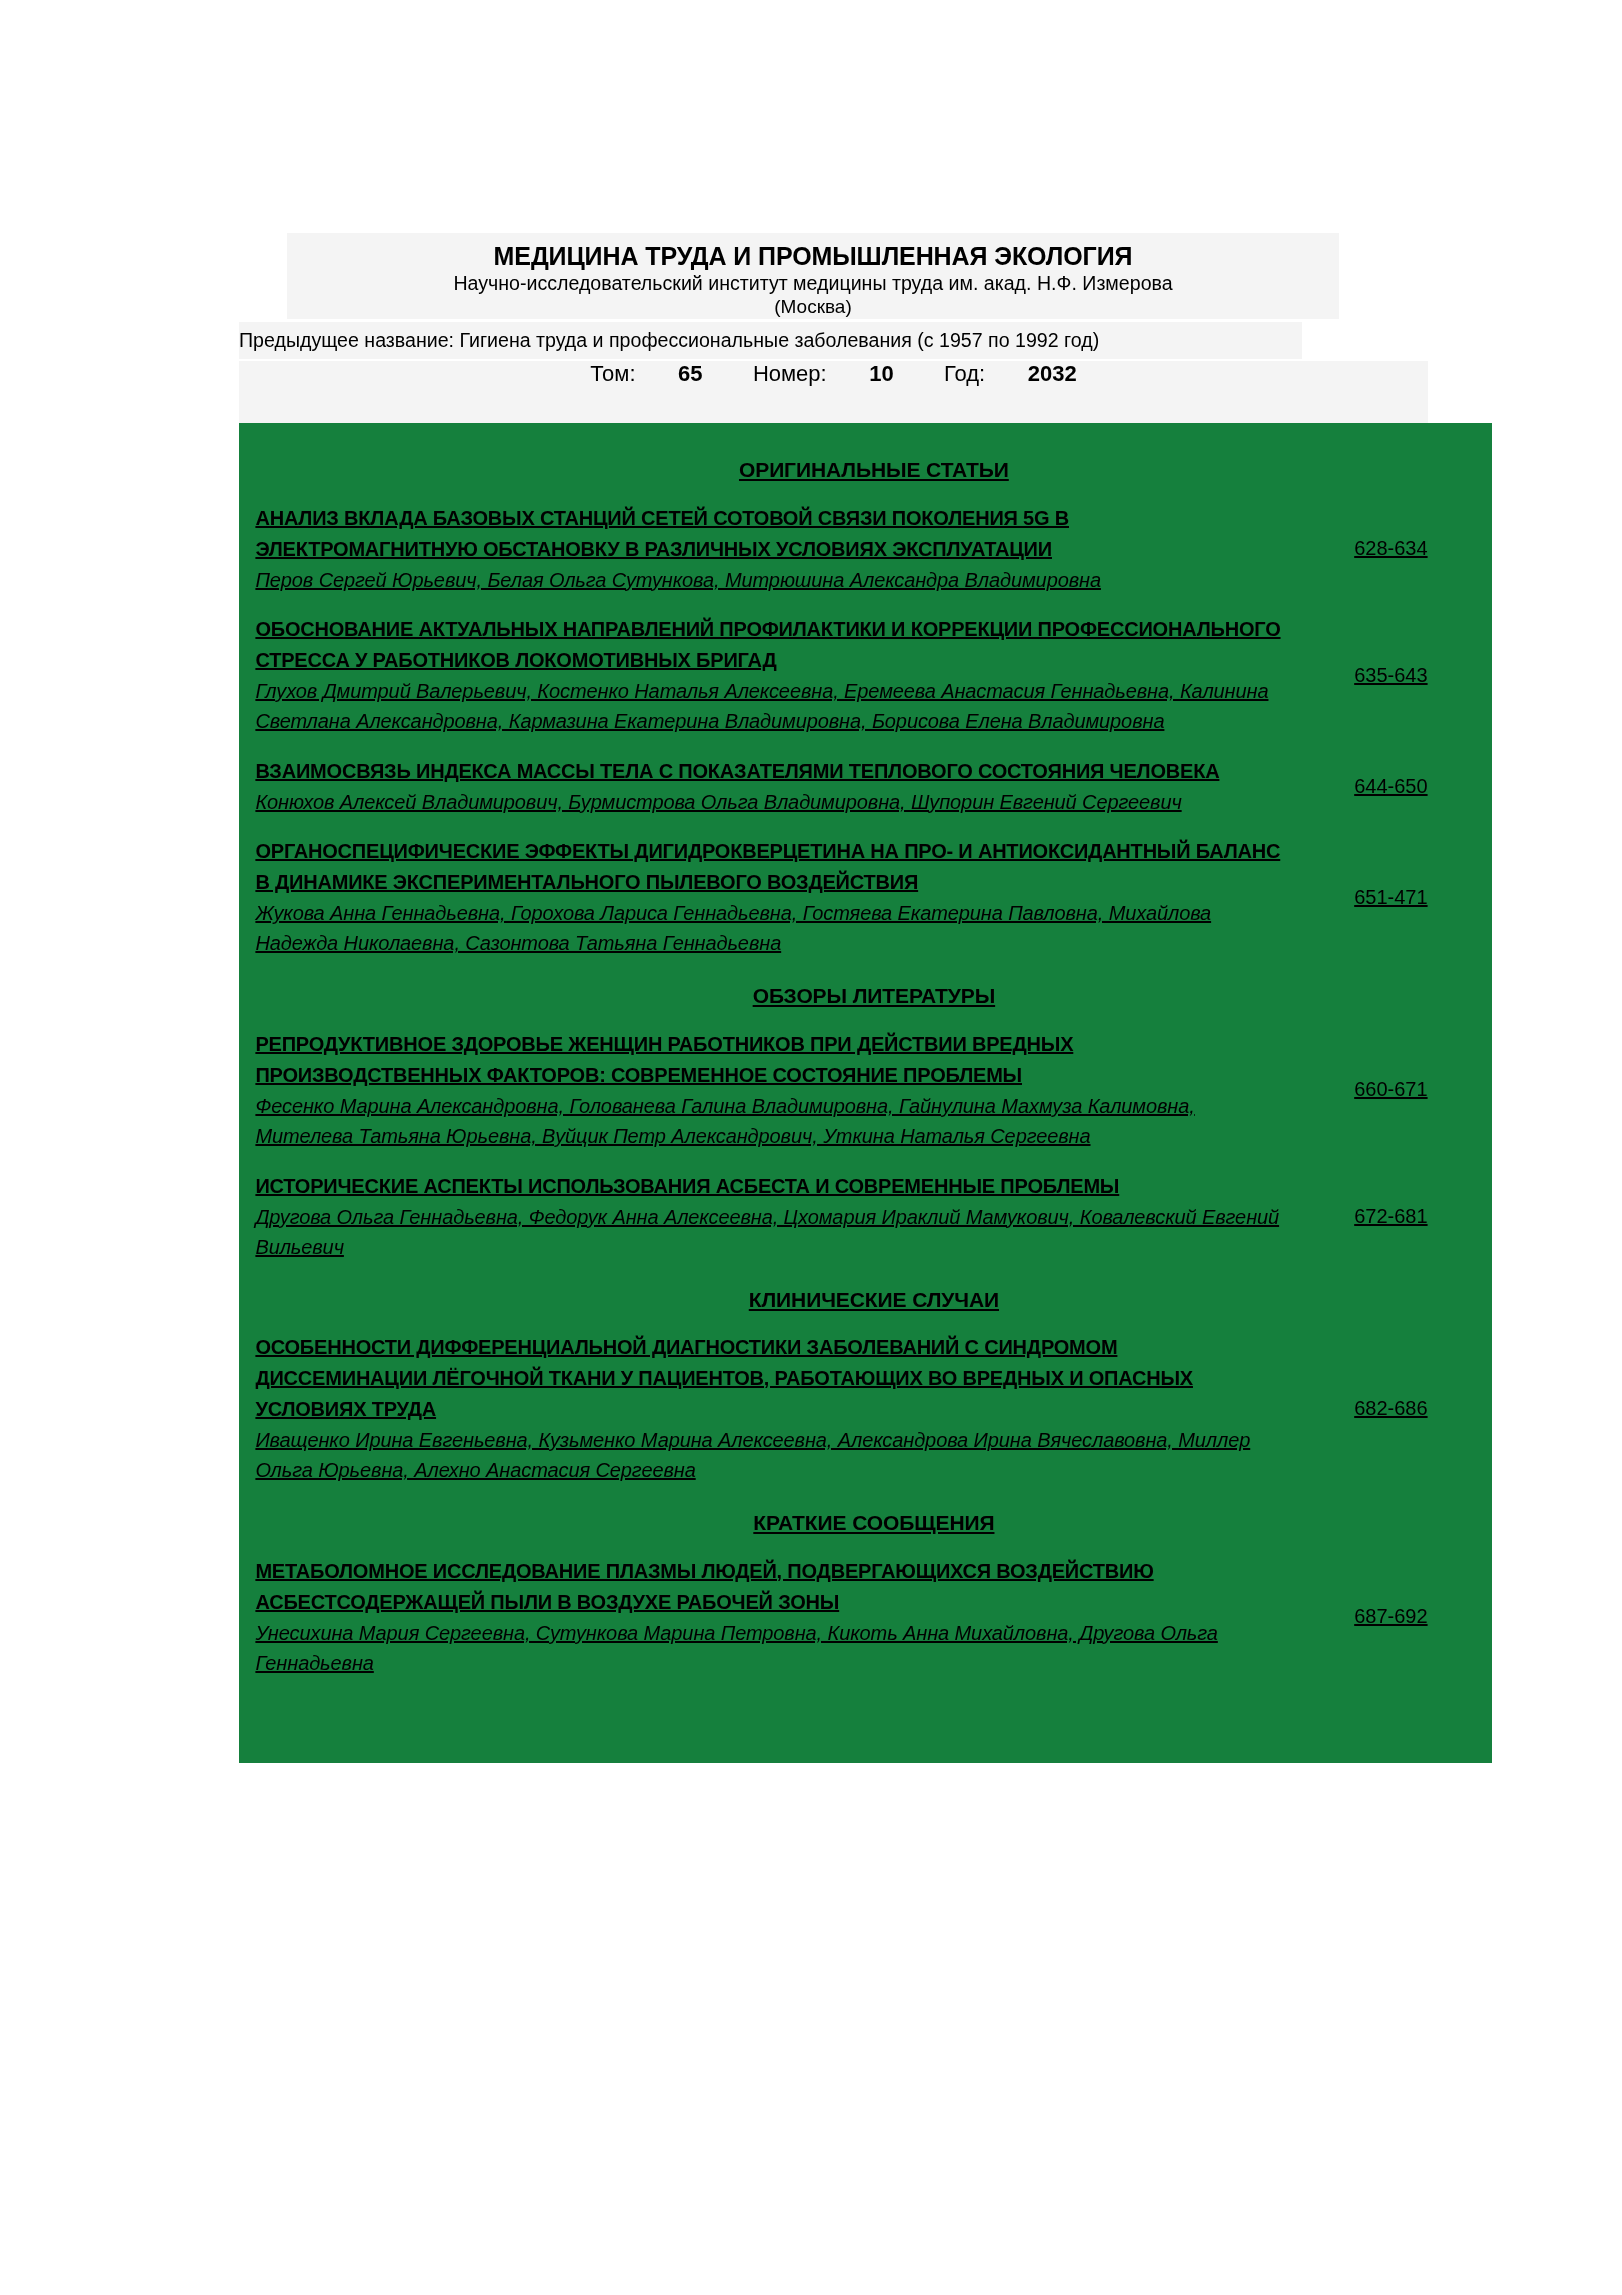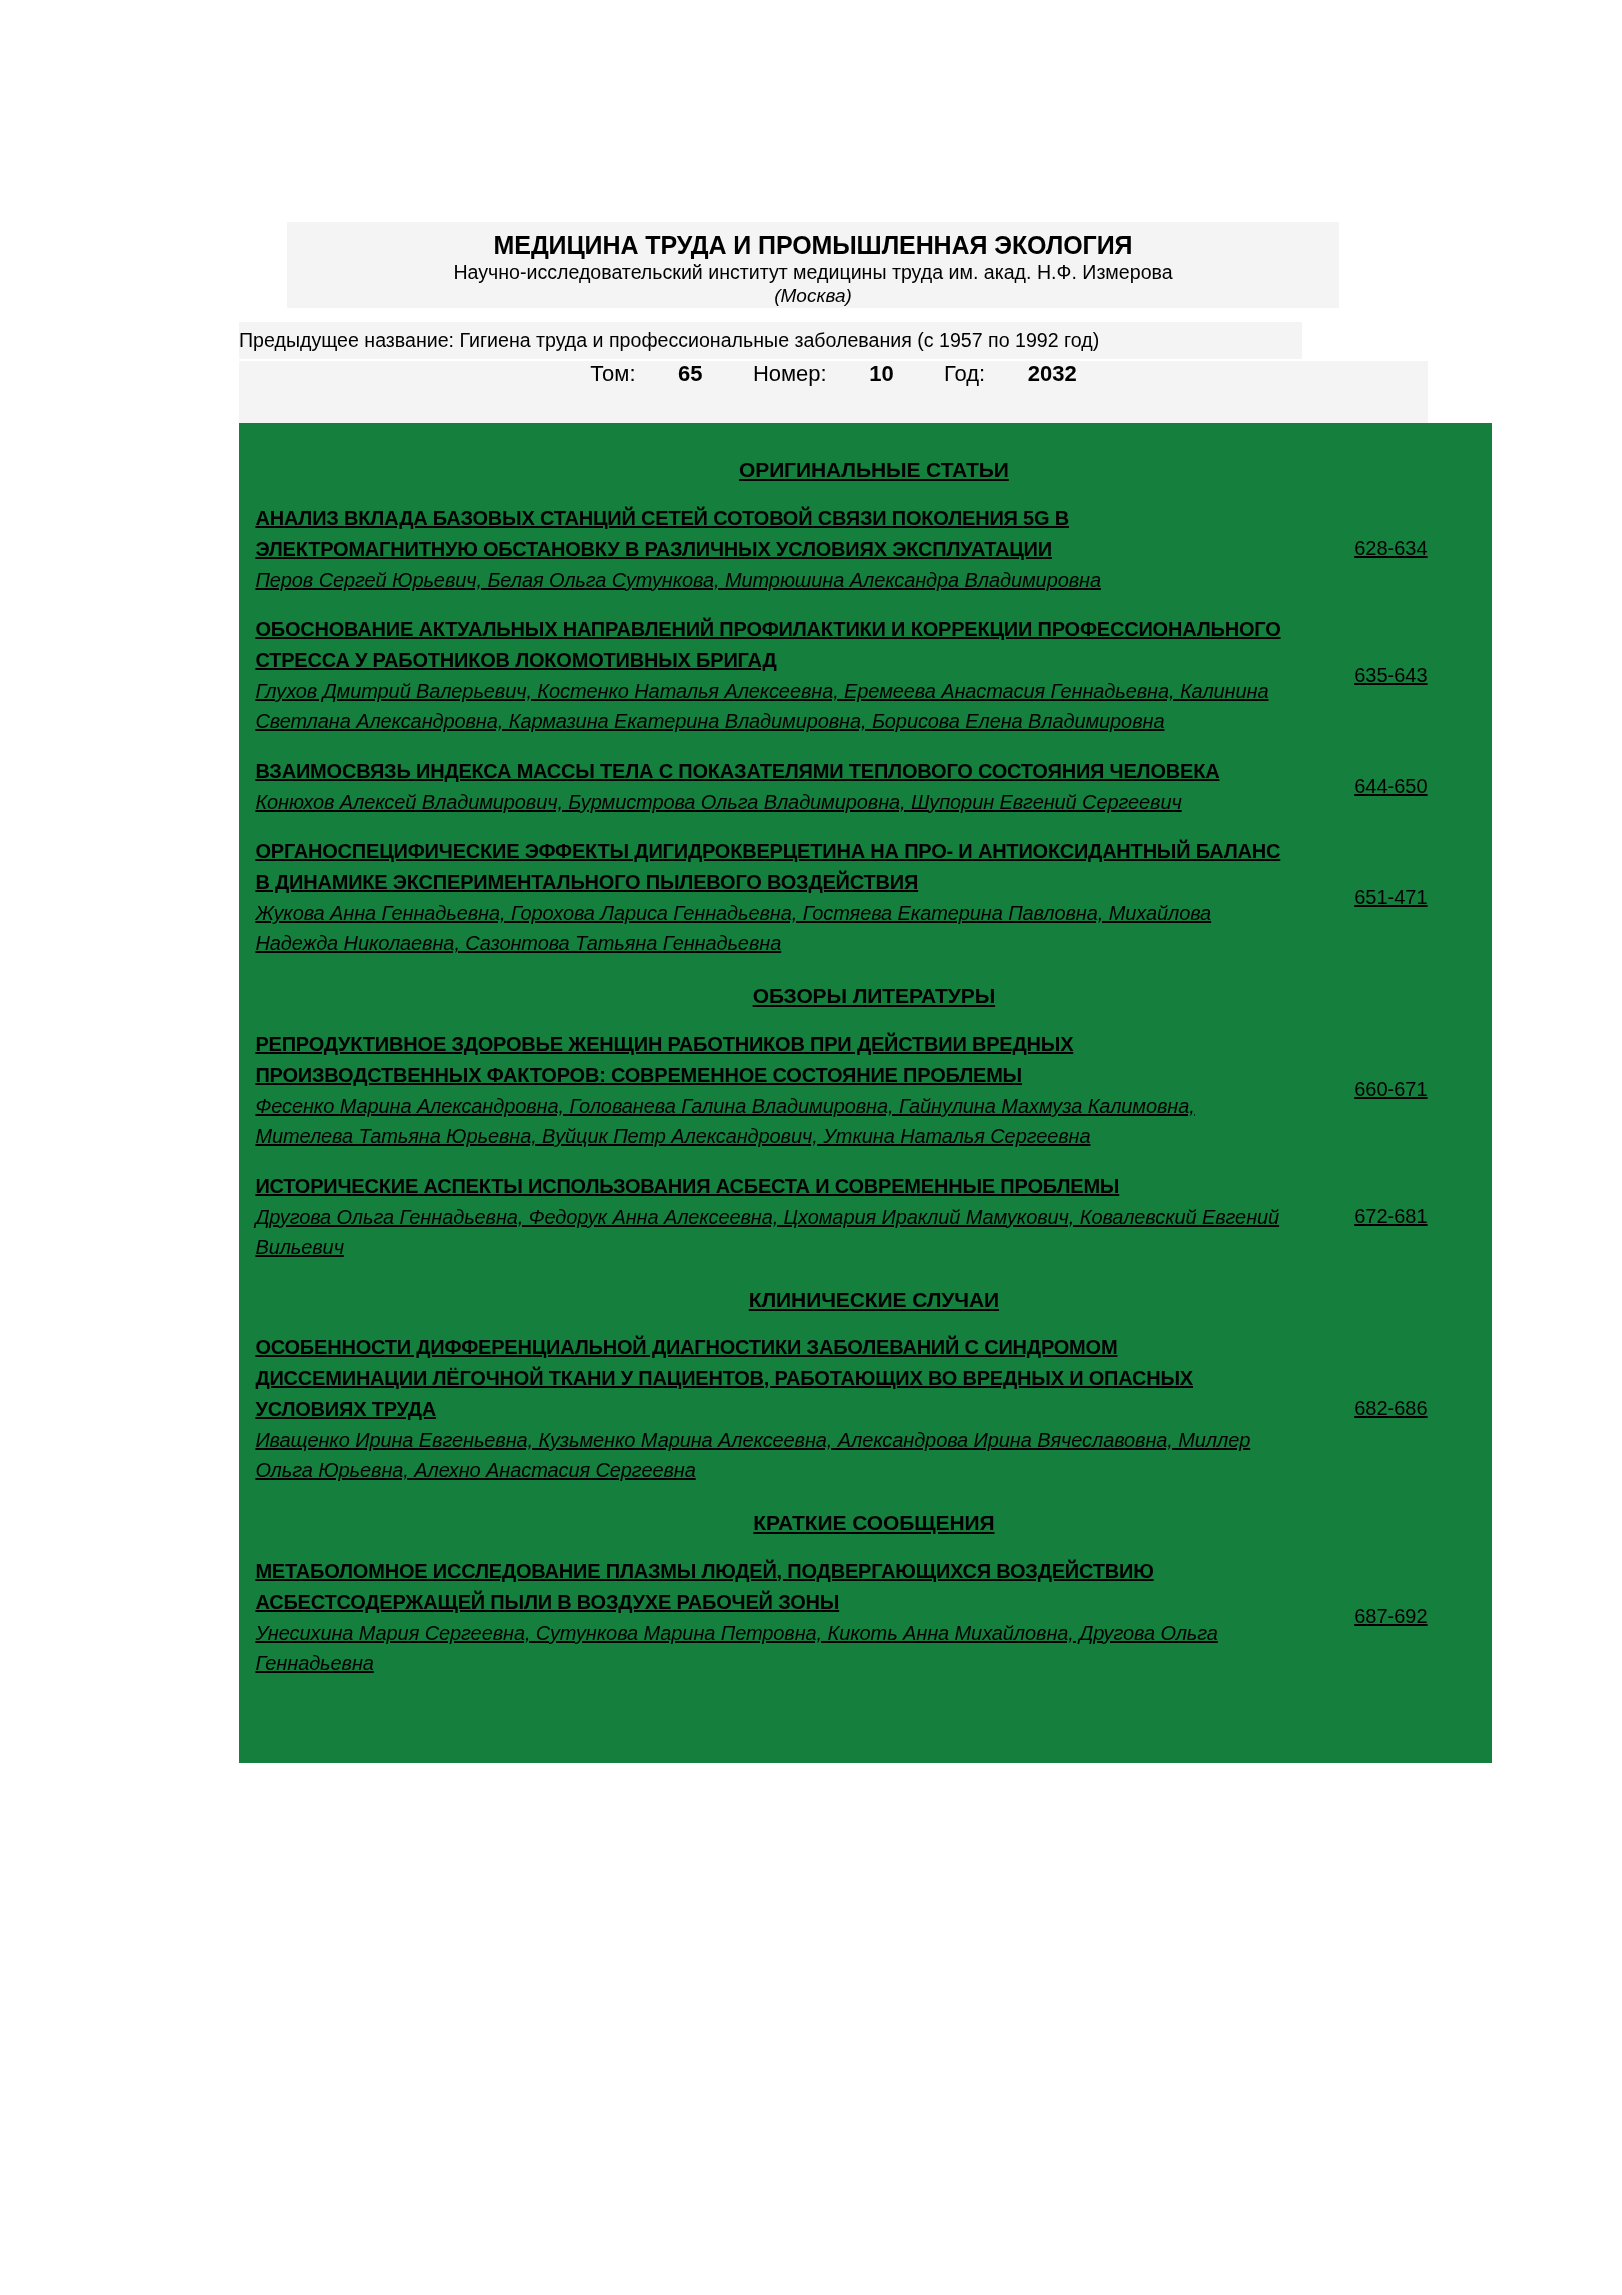--- a/index.html
+++ b/index.html
@@ -4,24 +4,24 @@
 <style>
   html,body{margin:0;padding:0;}
   body{
     width:1623px;height:2295px;background:#ffffff;position:relative;
     font-family:"Liberation Sans", sans-serif;color:#000000;
     -webkit-font-smoothing:antialiased;
   }
   .panel{position:absolute;background:#f4f4f4;box-sizing:border-box;}
 
   
-  #header-box{left:287px;top:222px;width:1052px;height:86px;text-align:center;padding-top:7.9px;}
+  #header-box{left:287px;top:233px;width:1052px;height:86px;text-align:center;padding-top:7.9px;}
   .j-title{font-size:25px;font-weight:700;line-height:30px;letter-spacing:-0.1px;}
   .j-inst{font-size:19.6px;line-height:25px;}
-  .j-city{font-size:19px;font-style:italic;line-height:22px;}
+  .j-city{font-size:19px;line-height:22px;}
 
   
   #prev-box{left:239px;top:322px;width:1063px;height:37px;
     display:flex;align-items:center;justify-content:flex-start;font-size:19.6px;}
 
   
   #vol-box{left:239px;top:361px;width:1189px;height:62px;
     display:flex;align-items:flex-start;justify-content:center;font-size:22px;gap:36px;}
   #vol-box .lbl{font-weight:400;margin-left:14.4px;}
   #vol-box .lbl:first-child{margin-left:0;}

